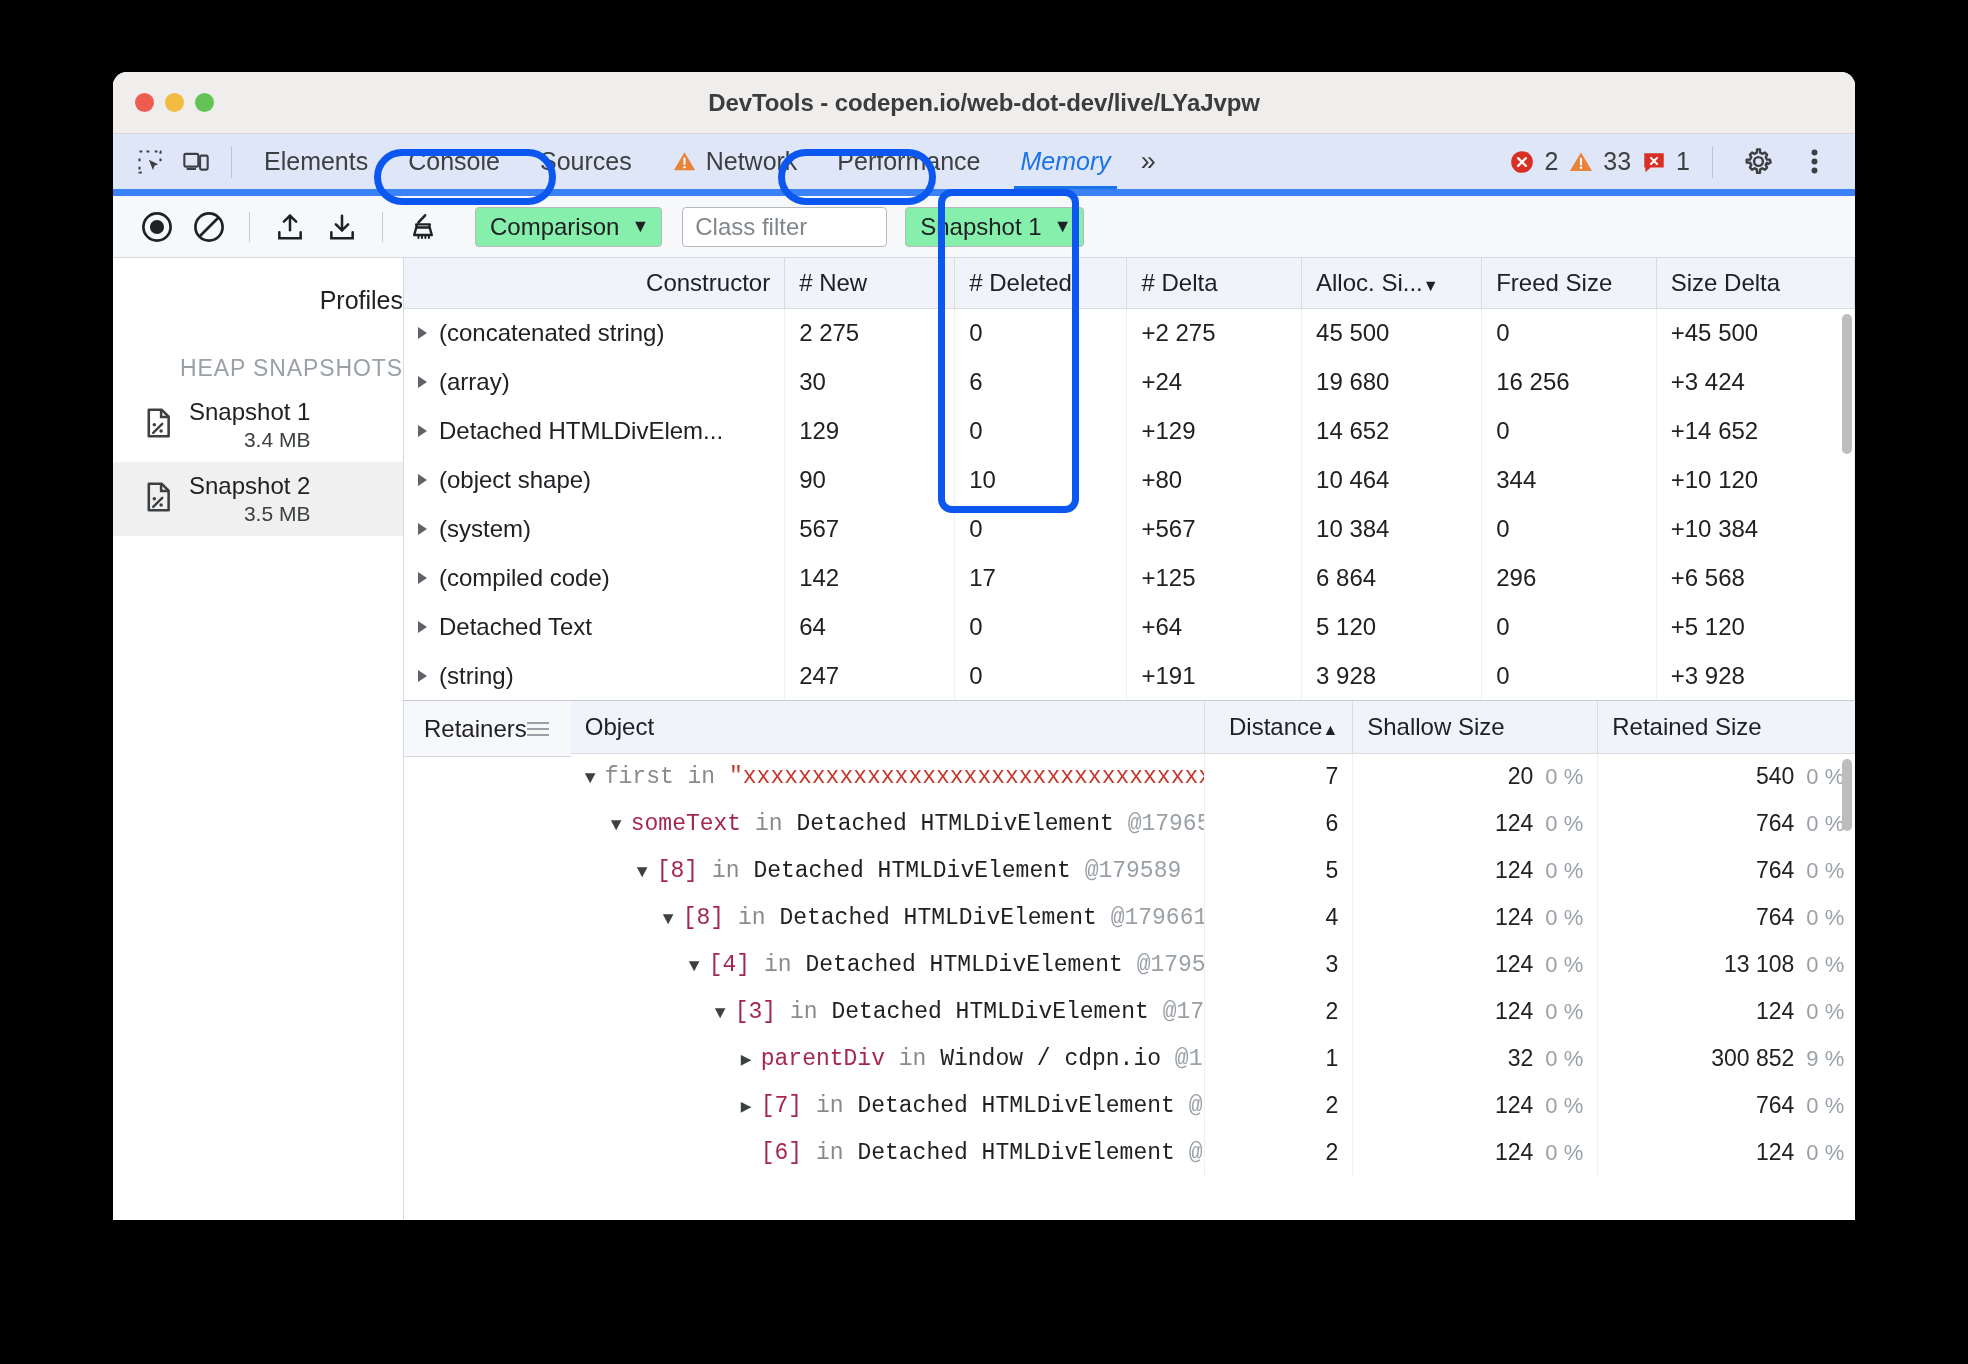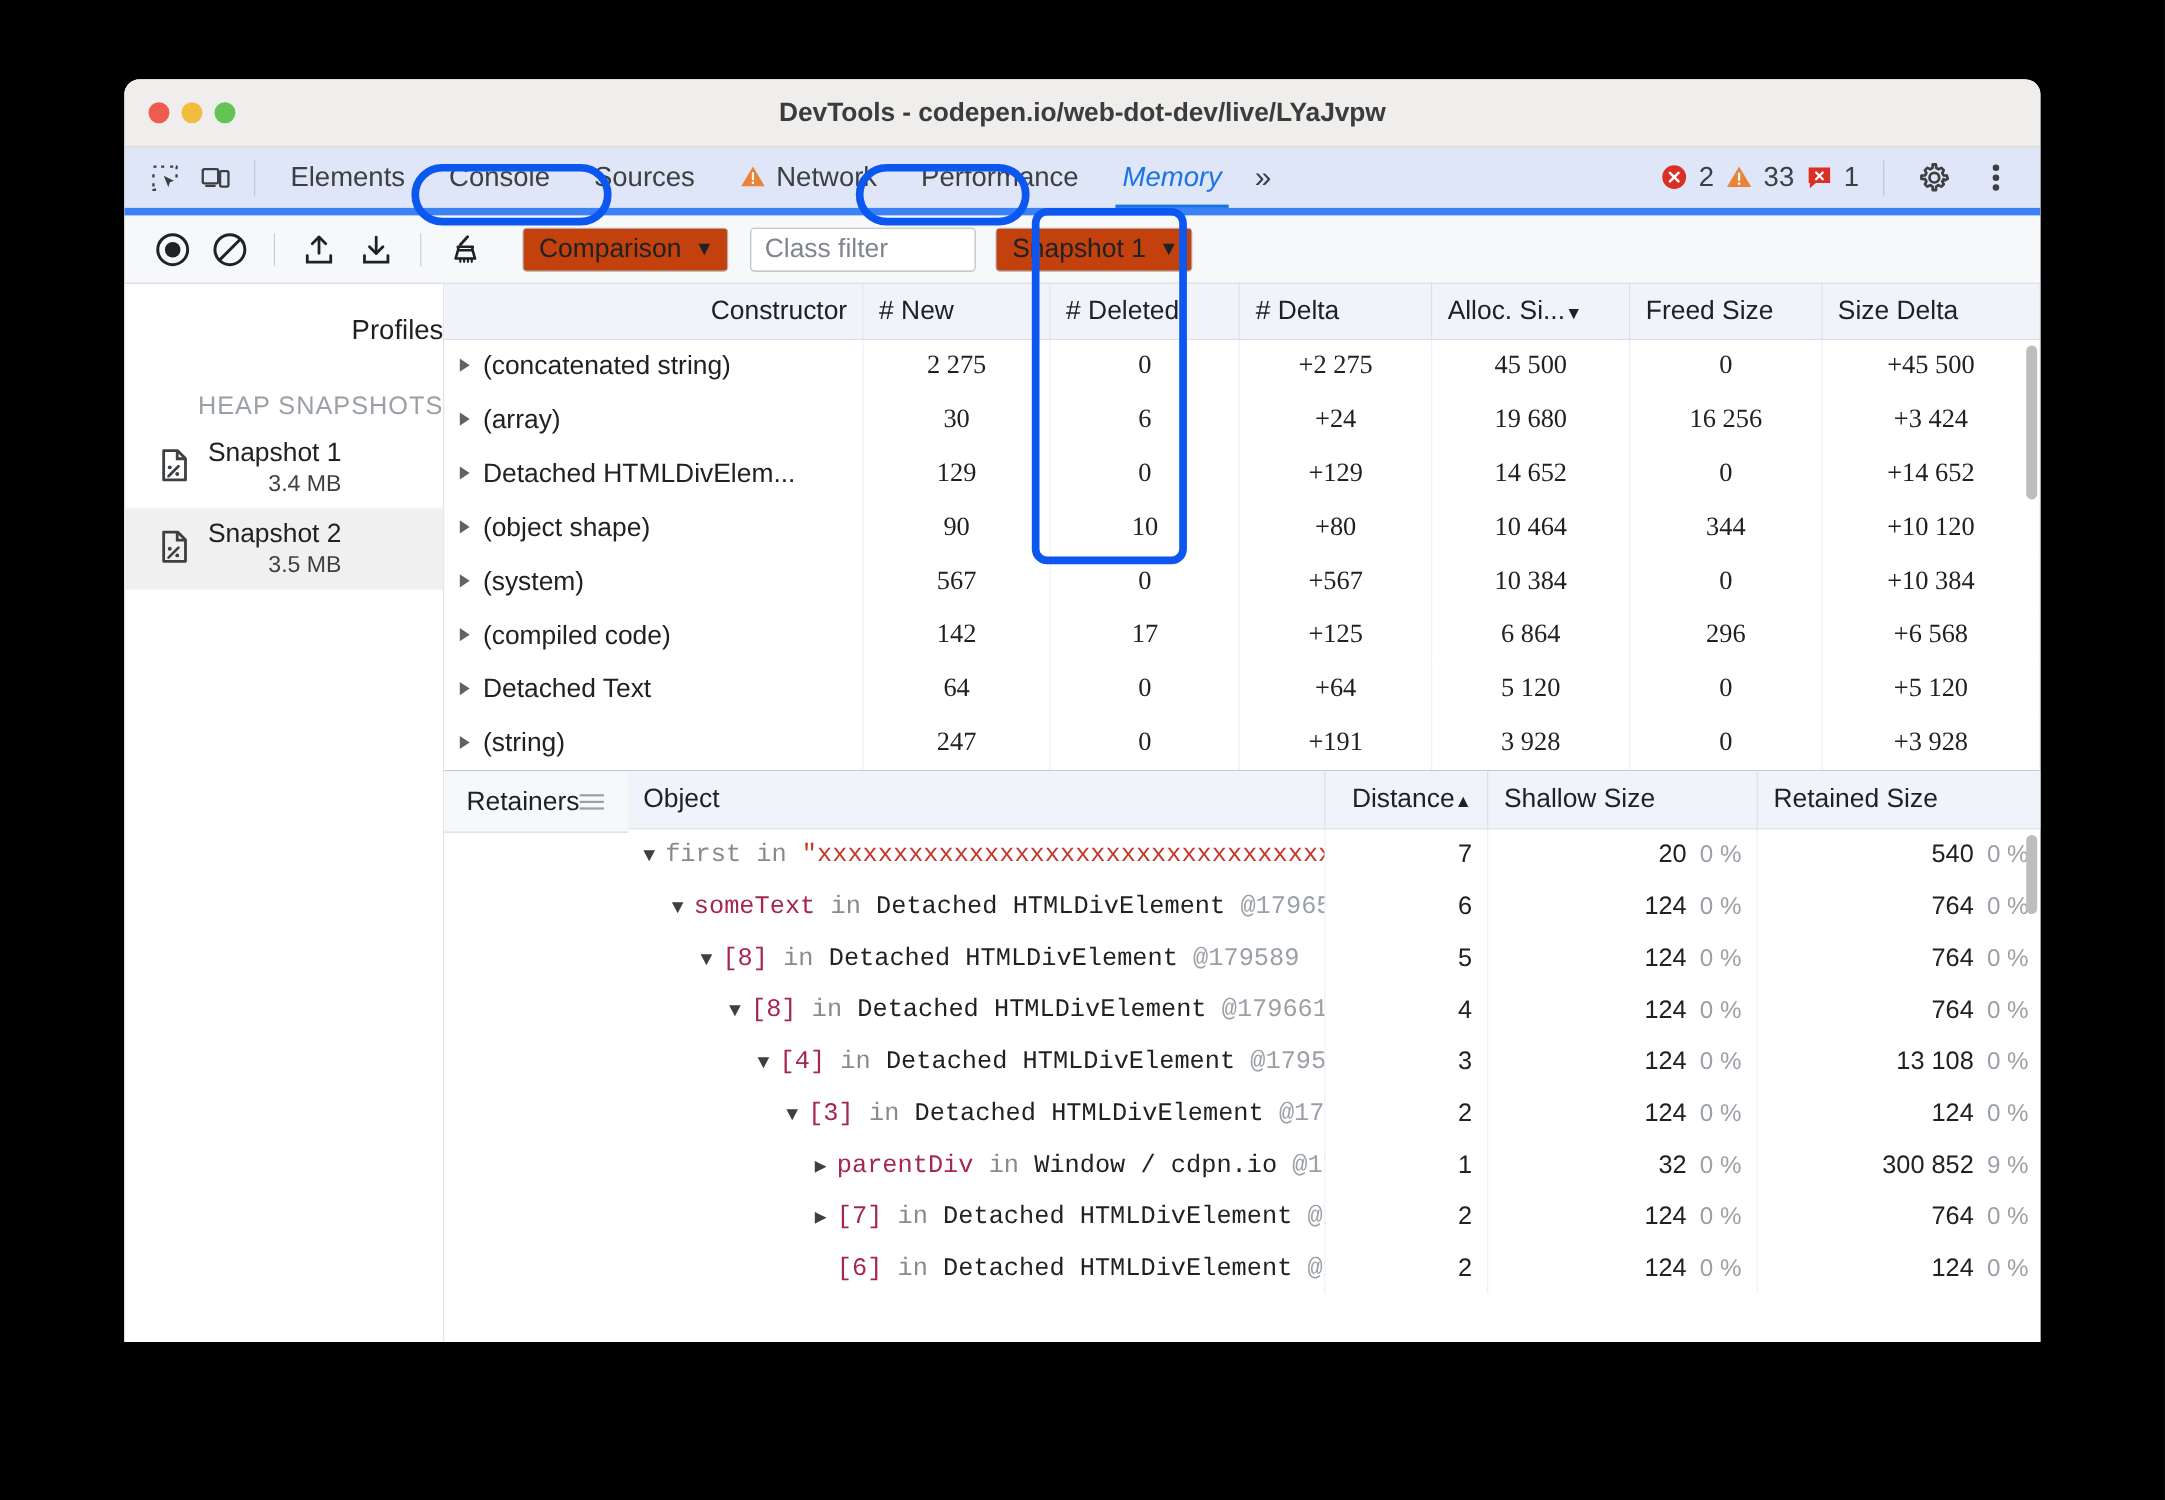--- a/index.html
+++ b/index.html
@@ -82,21 +82,21 @@
     position: relative;
   }
   .mt-icon {
     width: 52px; height: 52px;
     display: flex; align-items: center; justify-content: center;
     color: #2b2b2b;
   }
   .mt-div { width: 1px; height: 30px; background: #c7cad0; margin: 0 14px; }
   .select-box {
     height: 40px; padding: 0 12px 0 14px;
-    background: #c2410c; border: 1px solid #b5b8bd; border-radius: 4px;
+    background: #86efac; border: 1px solid #b5b8bd; border-radius: 4px;
     display: flex; align-items: center; gap: 12px;
     font-size: 24px; color: #202124; white-space: nowrap;
   }
   .caret { font-size: 18px; }
   .class-filter {
     width: 205px; height: 40px;
     background: #fff; border: 1px solid #b5b8bd; border-radius: 4px;
     display: flex; align-items: center; padding: 0 12px;
     font-size: 24px; color: #80868b;
     margin-left: 20px;
@@ -147,21 +147,21 @@
     border-bottom: 1px solid #dadce0;
     white-space: nowrap; overflow: hidden;
   }
   table.grid th.num { text-align: left; }
   table.grid td {
     font-size: 24px; color: #202124;
     padding: 5px 14px; height: 49px;
     border-right: 1px solid #eceff3;
     white-space: nowrap; overflow: hidden;
   }
-  table.grid td.num { text-align: center; font-family: Liberation Serif, serif; }
+  table.grid td.num { text-align: left; }
   .tri {
     display: inline-block; width: 0; height: 0;
     border-left: 9px solid #5f6368;
     border-top: 6px solid transparent;
     border-bottom: 6px solid transparent;
     margin-right: 12px; vertical-align: 2px;
   }
   .sort-arrow { font-size: 16px; }
 
   

